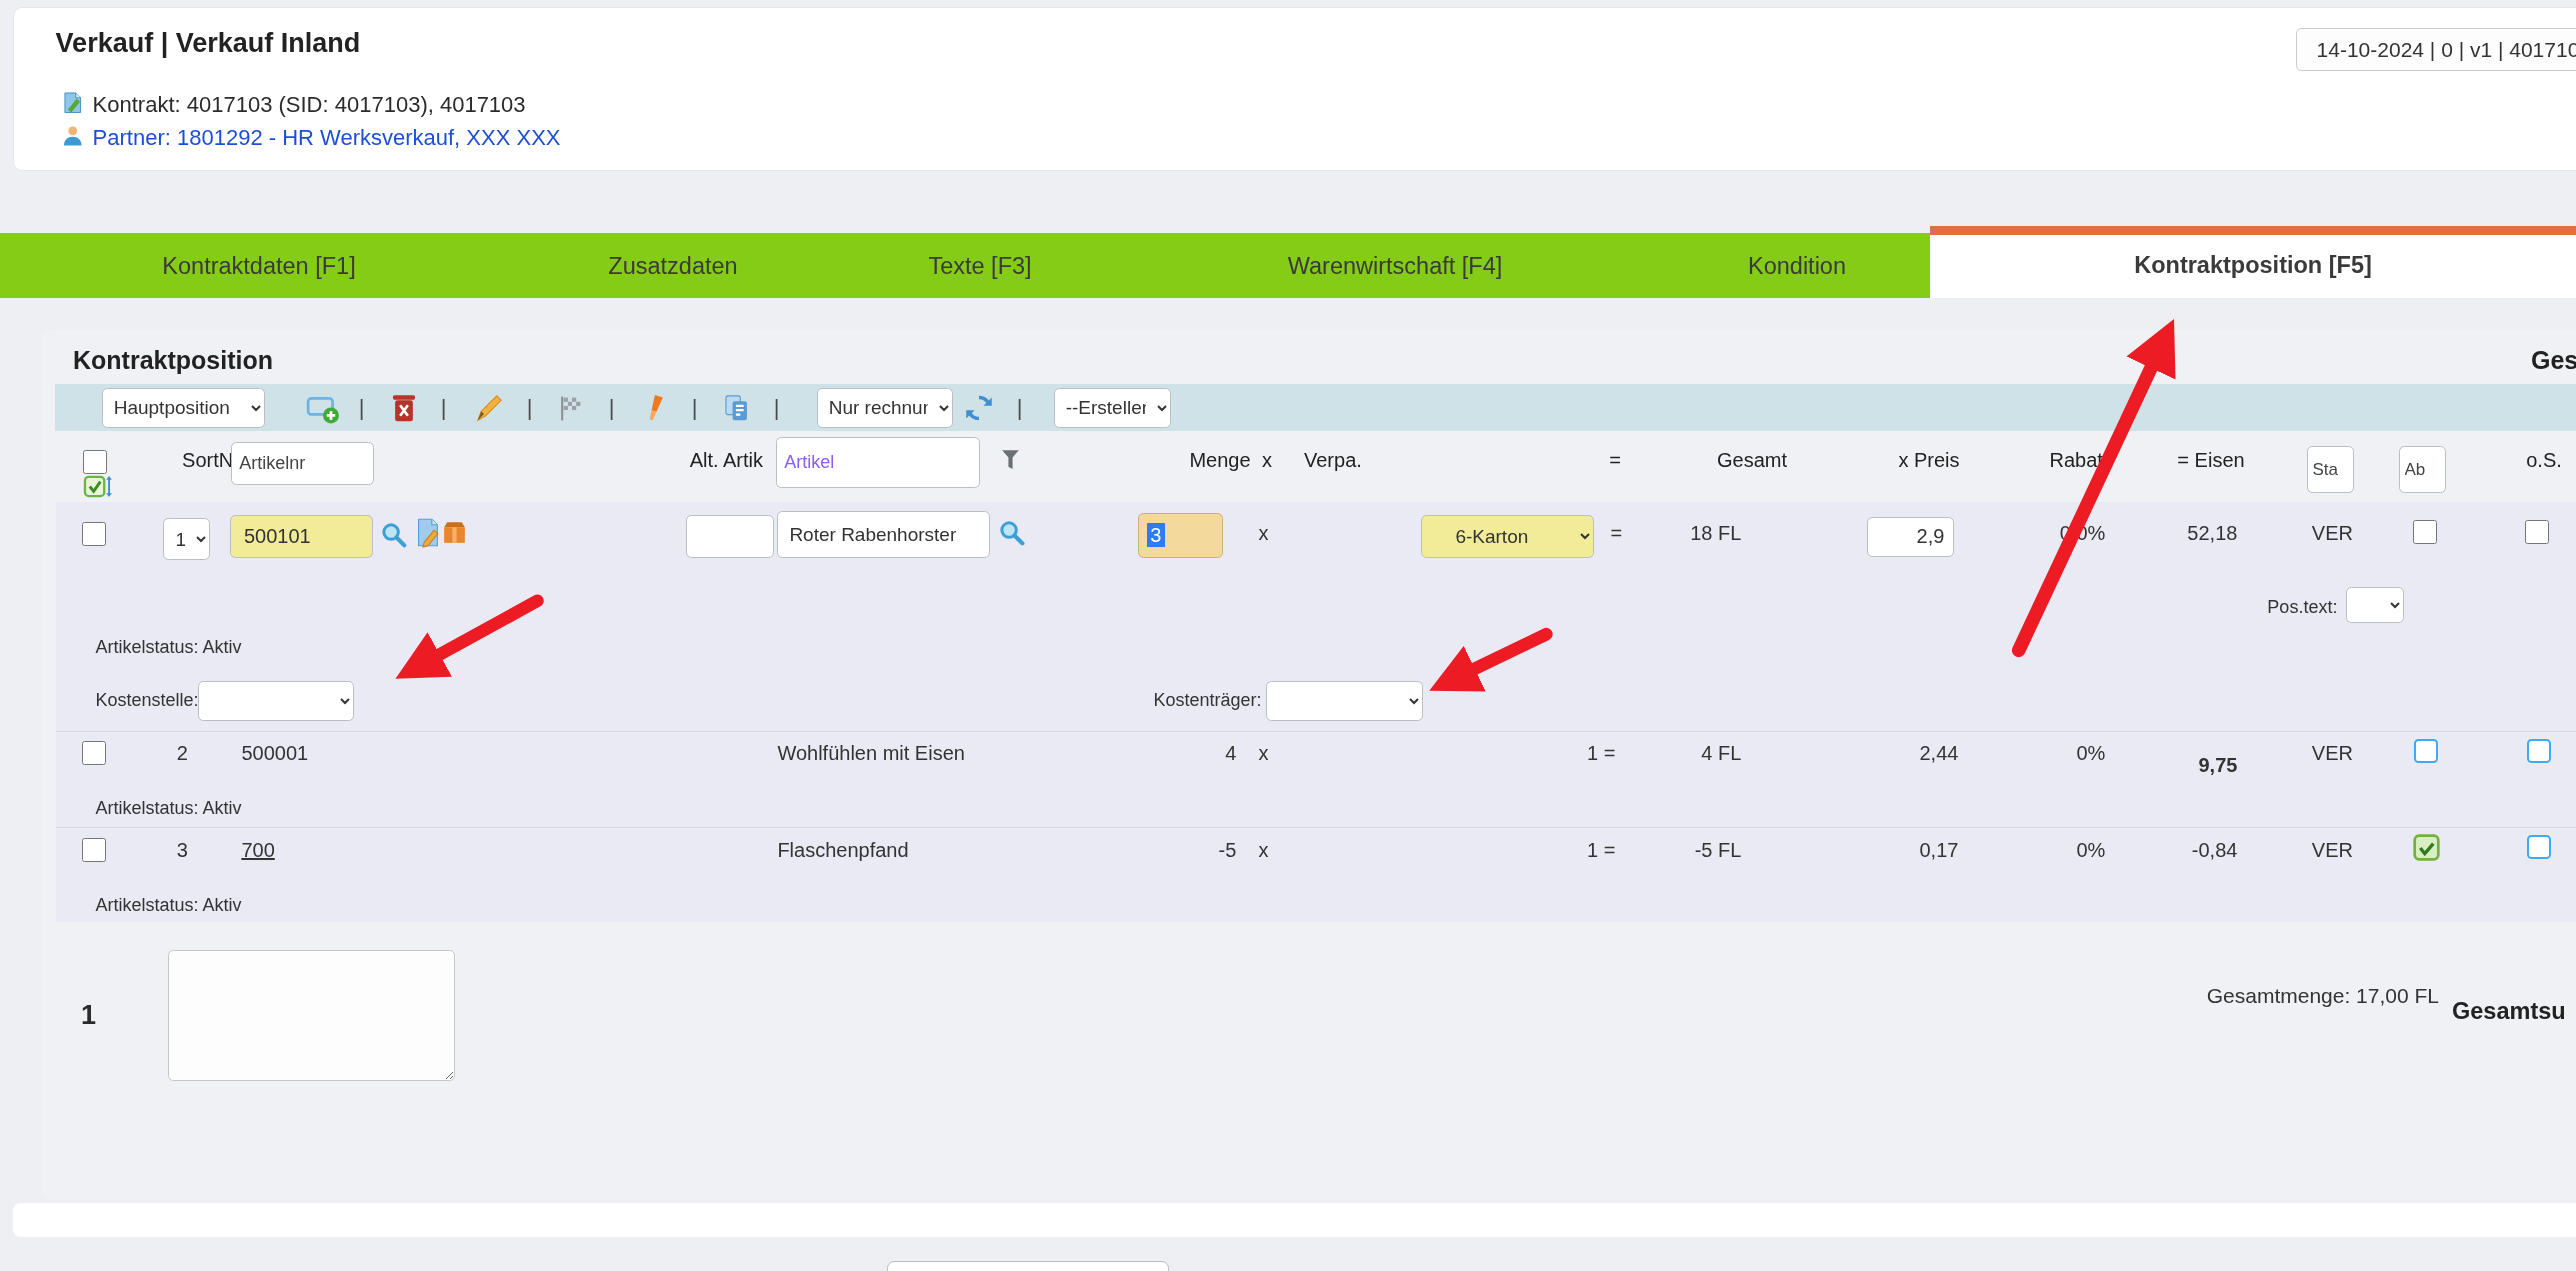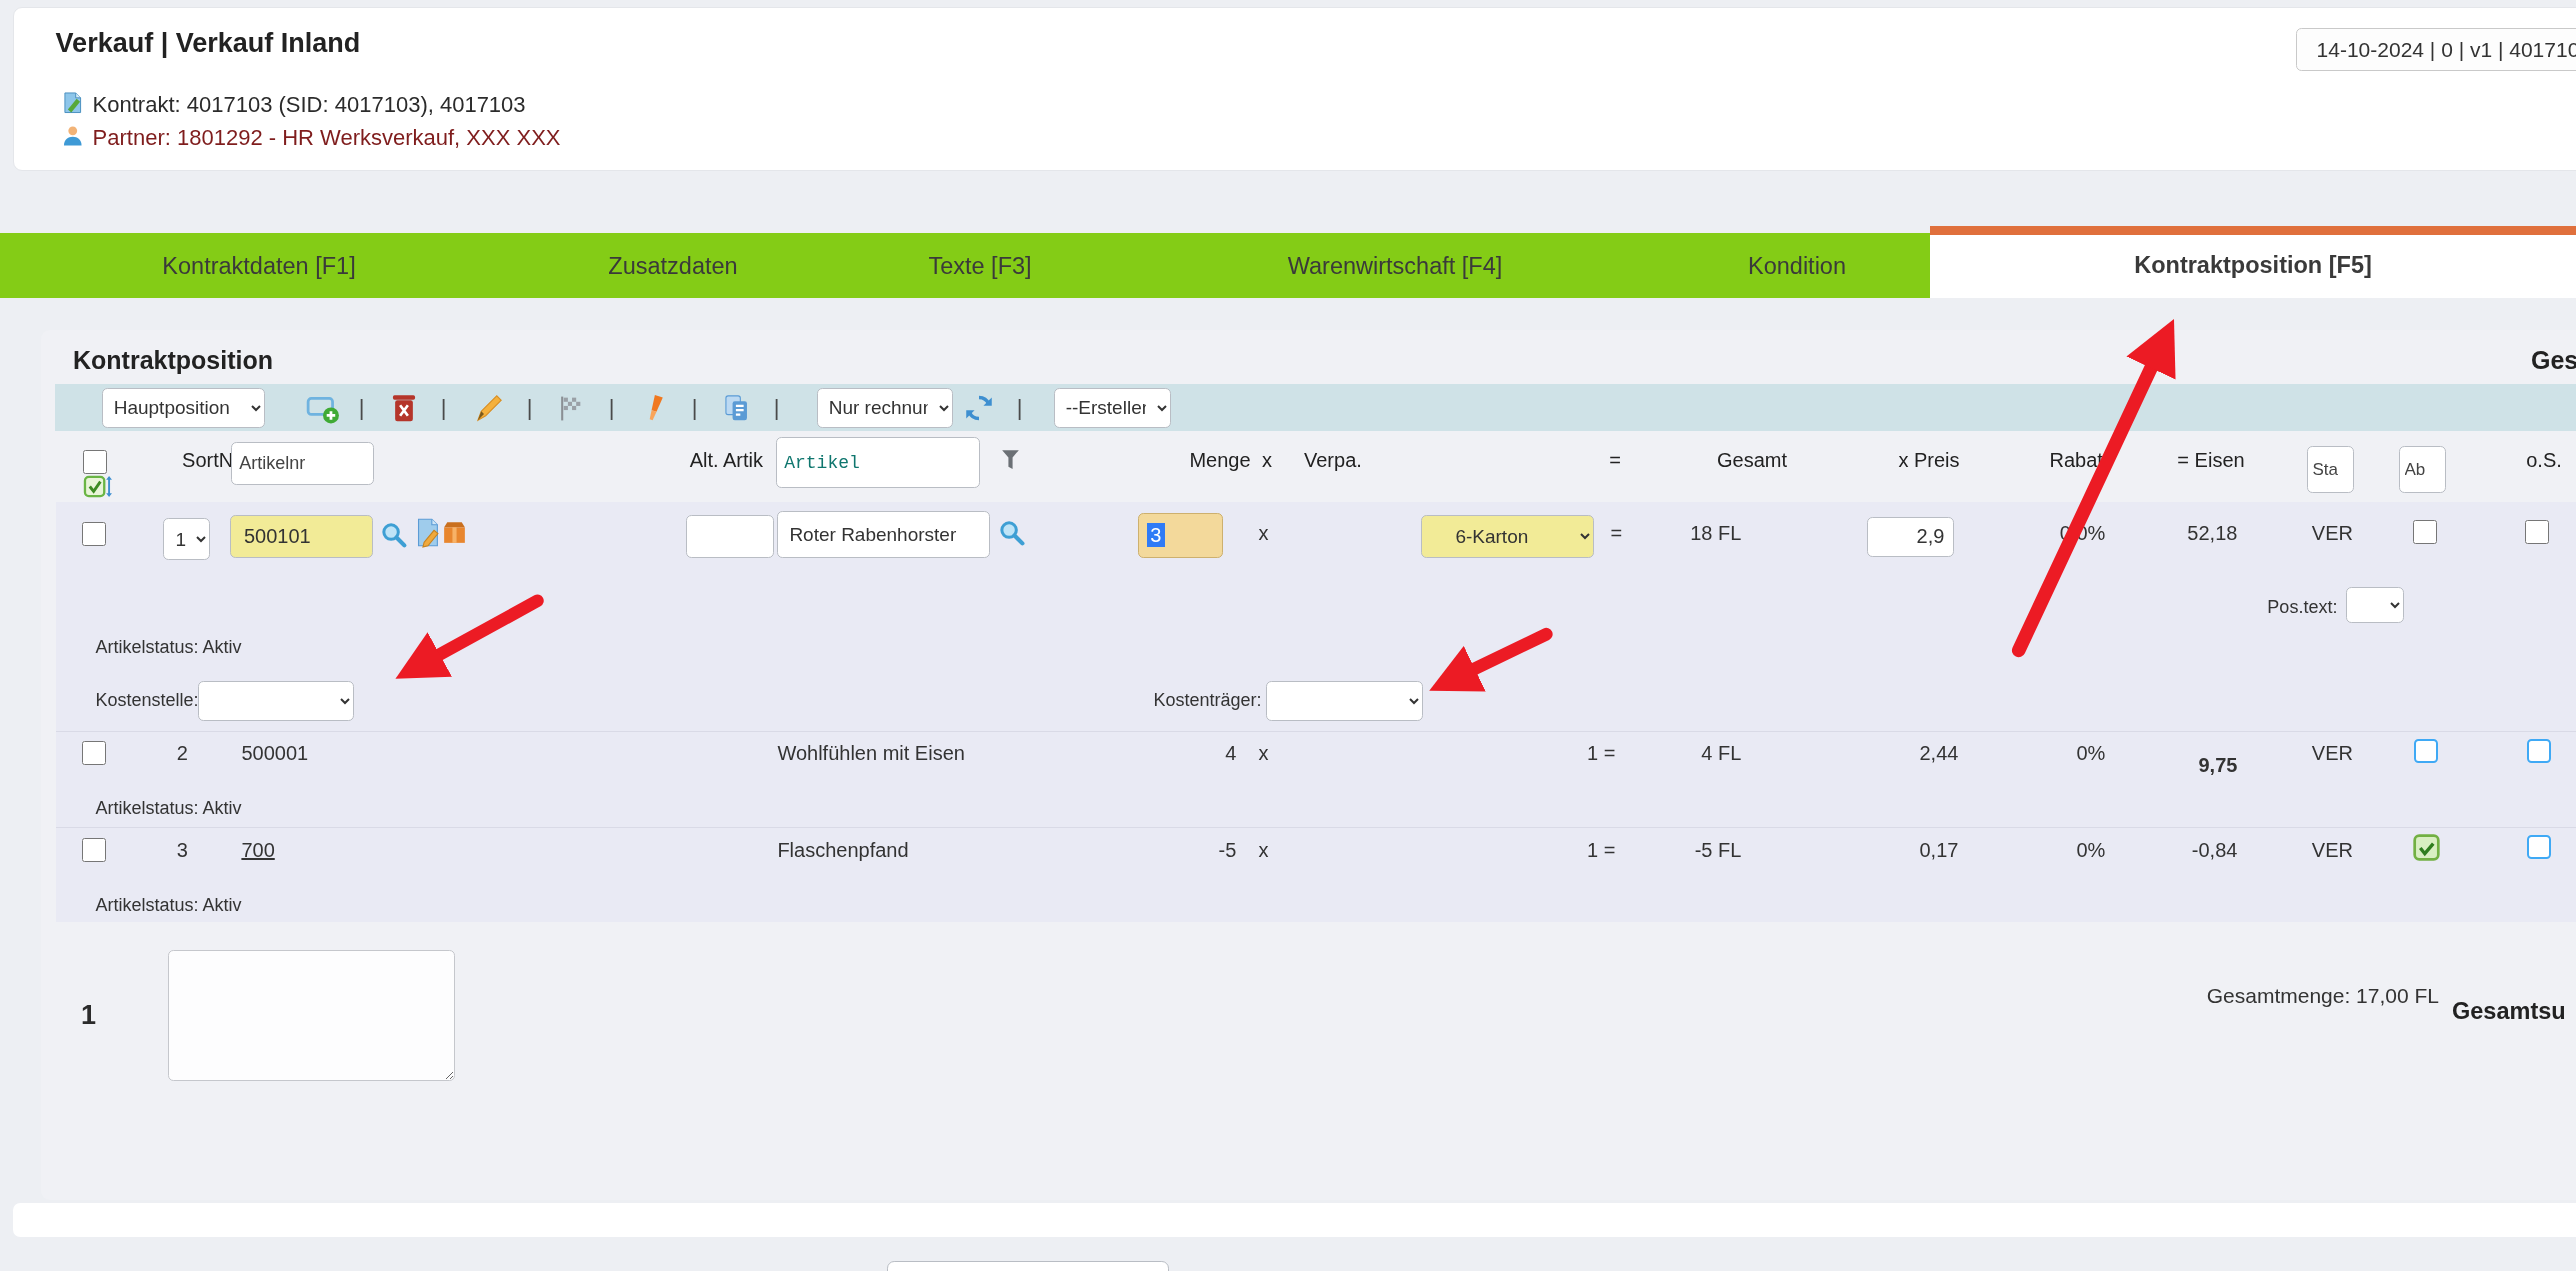--- a/index.html
+++ b/index.html
@@ -48,21 +48,21 @@
         </svg>
     </div>
     <div class="abs lbl" style="left:79px; top:84px; font-size:22px; color:#2b2b2b;">Kontrakt: 4017103 (SID: 4017103), 4017103</div>
 
     <div class="abs" style="left:47px; top:116px; width:23.5px; height:23.5px;">
       <svg viewBox="0 0 24 24" width="23.5" height="23.5">
           <circle cx="12" cy="7" r="4.5" fill="#f2b377"></circle>
           <path d="M3 22c0-6 4-9 9-9s9 3 9 9z" fill="#3e9ad6"></path>
         </svg>
     </div>
-    <div class="abs lbl" style="left:79px; top:117px; font-size:22px; color:#7f1d1d;">Partner: 1801292 - HR Werksverkauf, XXX XXX</div>
+    <div class="abs lbl" style="left:79px; top:117px; font-size:22px; color:#1d4ed8;">Partner: 1801292 - HR Werksverkauf, XXX XXX</div>
   </div>
 
   <div class="abs" style="left:0; top:233px; width:2576px; height:65px; background:#84cc16;">
     <div class="abs tab ctr" style="left:259px; top:20px;">Kontraktdaten [F1]</div>
     <div class="abs tab ctr" style="left:673px; top:20px;">Zusatzdaten</div>
     <div class="abs tab ctr" style="left:980px; top:20px;">Texte [F3]</div>
     <div class="abs tab ctr" style="left:1395px; top:20px;">Warenwirtschaft [F4]</div>
     <div class="abs tab ctr" style="left:1797px; top:20px;">Kondition</div>
   </div>
 
@@ -157,21 +157,21 @@
       <svg viewBox="0 0 30 28" width="29" height="27">
           <rect x="2" y="4" width="20" height="20" rx="4" fill="#e9f5d8" stroke="#6ab544" stroke-width="2.4"></rect>
           <path d="M7 14l4 5 7-10" stroke="#3d8b23" stroke-width="3" fill="none"></path>
           <path d="M27 5v18" stroke="#3e8fd0" stroke-width="2"></path>
           <path d="M27 3l-3 4h6zM27 25l-3-4h6z" fill="#3e8fd0"></path>
         </svg>
     </span>
     <div class="abs hdr-lbl ctr" style="left:170px; top:119px;">SortNr</div>
     <input type="text" class="abs" style="left: 190px; top: 112px; width: 143px; height: 43px; font-size: 18px; color: rgb(68, 68, 68);" value="Artikelnr">
     <div class="abs hdr-lbl rt" style="left:592px; top:119px; width:130px;">Alt. Artik</div>
-    <input type="text" class="abs" style="left: 735px; top: 107px; width: 204px; height: 51px; font-size: 18px; color: #0f766e; font-family: Liberation Mono, monospace;" value="Artikel">
+    <input type="text" class="abs" style="left: 735px; top: 107px; width: 204px; height: 51px; font-size: 18px; color: #8b5cf6;" value="Artikel">
     <span class="abs" style="left:957px; top:117px;">
       <svg viewBox="0 0 24 24" width="25" height="25">
           <path d="M4 3 H20 L14 10 V21 L10 19 V10 Z" fill="#6b7075"></path>
         </svg>
     </span>
     <div class="abs hdr-lbl ctr" style="left:1179px; top:119px;">Menge</div>
     <div class="abs hdr-lbl ctr" style="left:1226px; top:119px;">x</div>
     <div class="abs hdr-lbl" style="left:1263px; top:119px;">Verpa.</div>
     <div class="abs hdr-lbl ctr" style="left:1574px; top:119px;">=</div>
     <div class="abs hdr-lbl ctr" style="left:1711px; top:119px;">Gesamt</div>

